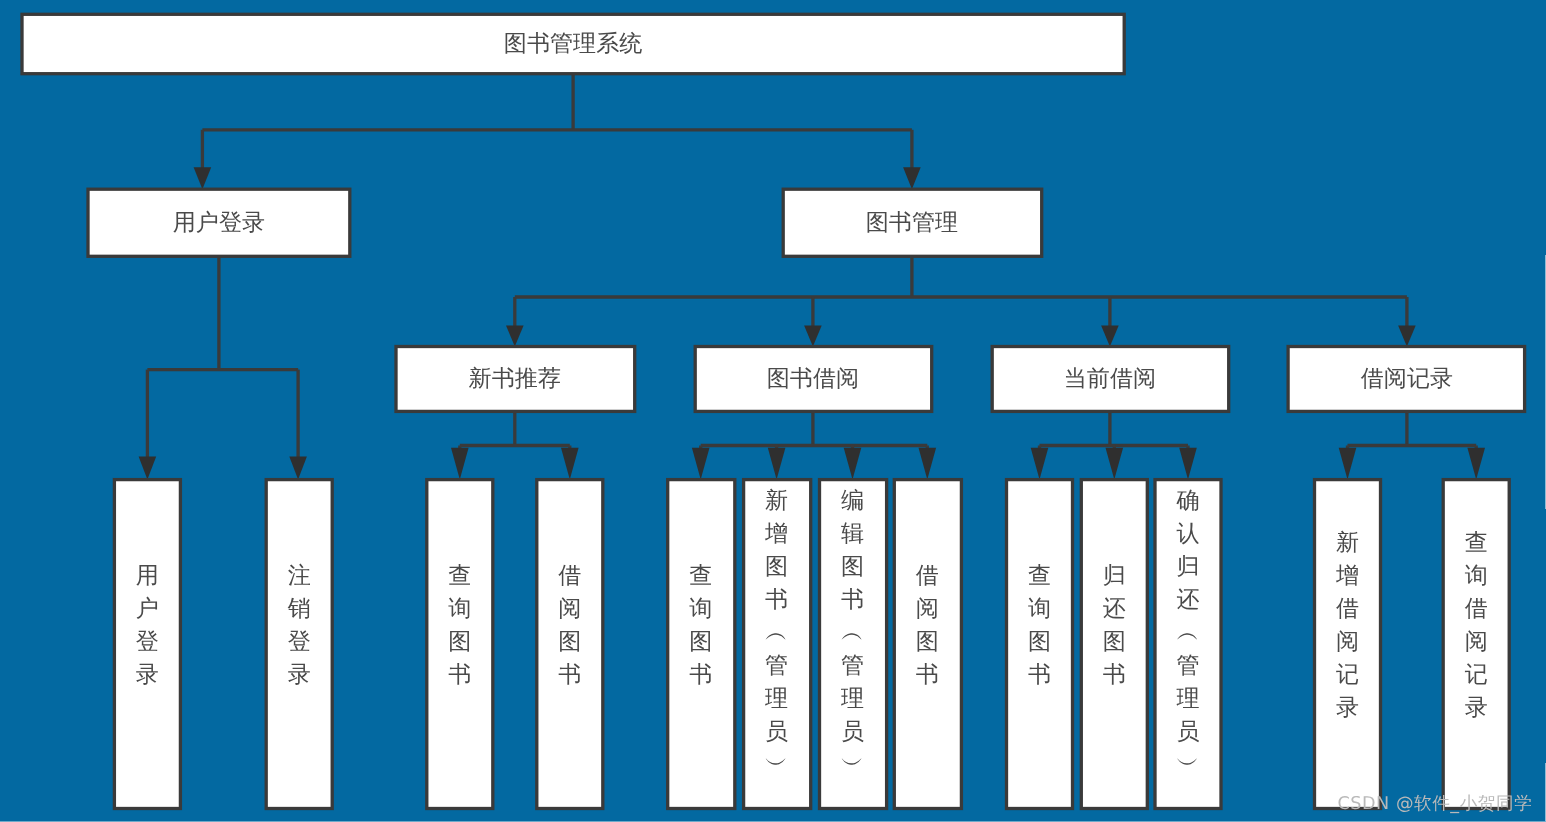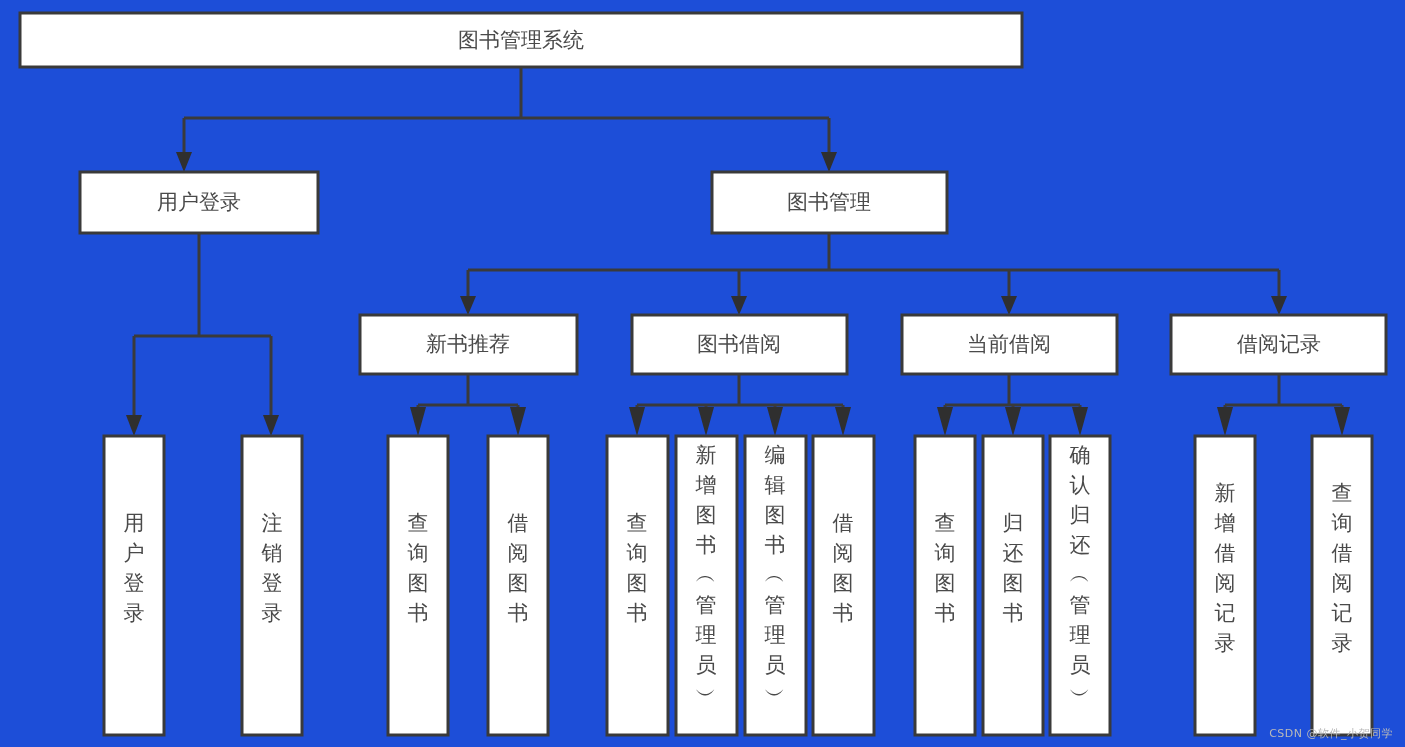--- a/index.html
+++ b/index.html
@@ -8,21 +8,21 @@
     padding: 0;
     background: #ffffff;
   }
   body {
     font-family: "DejaVu Sans", "Liberation Sans", sans-serif;
   }
   #diagram-root {
     position: relative;
     width: 1405px;
     height: 747px;
-    background: #1d4ed8;
+    background: #0369a1;
     overflow: hidden;
   }
   svg.diagram-canvas {
     position: absolute;
     left: 0;
     top: 0;
     width: 1405px;
     height: 747px;
     display: block;
   }
@@ -52,21 +52,21 @@
     font-family: "DejaVu Sans", "Liberation Sans", sans-serif;
     font-size: 21px;
     fill: #4a4a4a;
     text-anchor: middle;
   }
   .watermark {
     position: absolute;
     right: 12px;
     bottom: 6px;
     font-family: "DejaVu Sans", "Liberation Sans", sans-serif;
-    font-size: 11px;
+    font-size: 16px;
     color: #b9b9b9;
     letter-spacing: 0.5px;
     white-space: nowrap;
     pointer-events: none;
   }
 </style>
 </head>
 <body>
 
 <div id="diagram-root">

